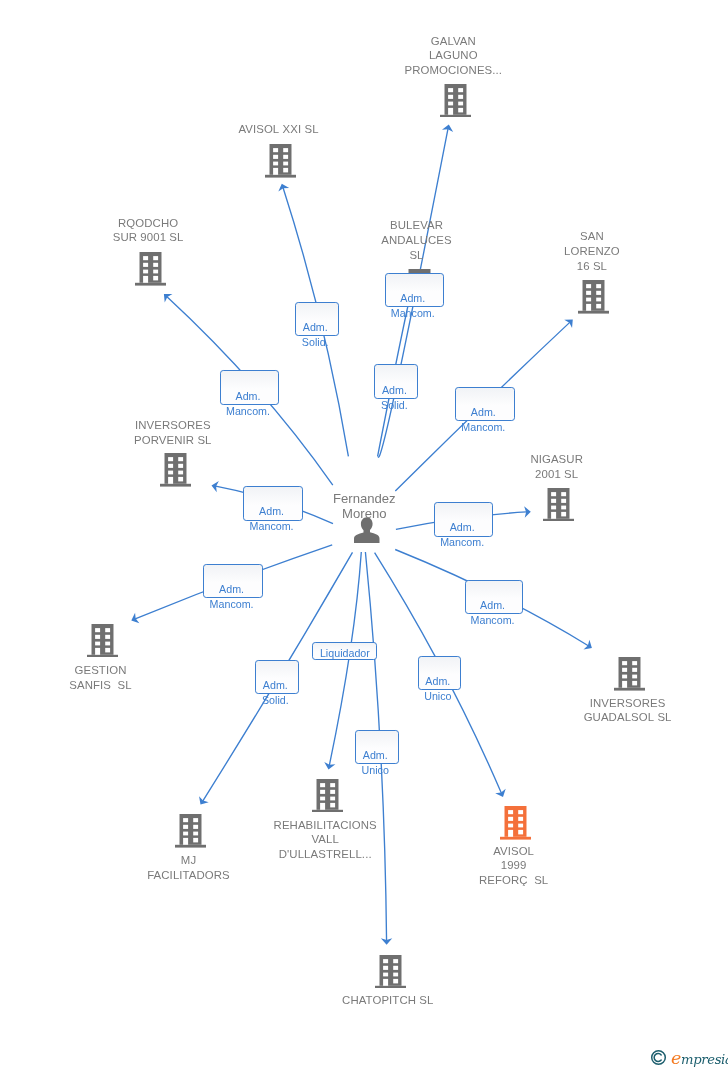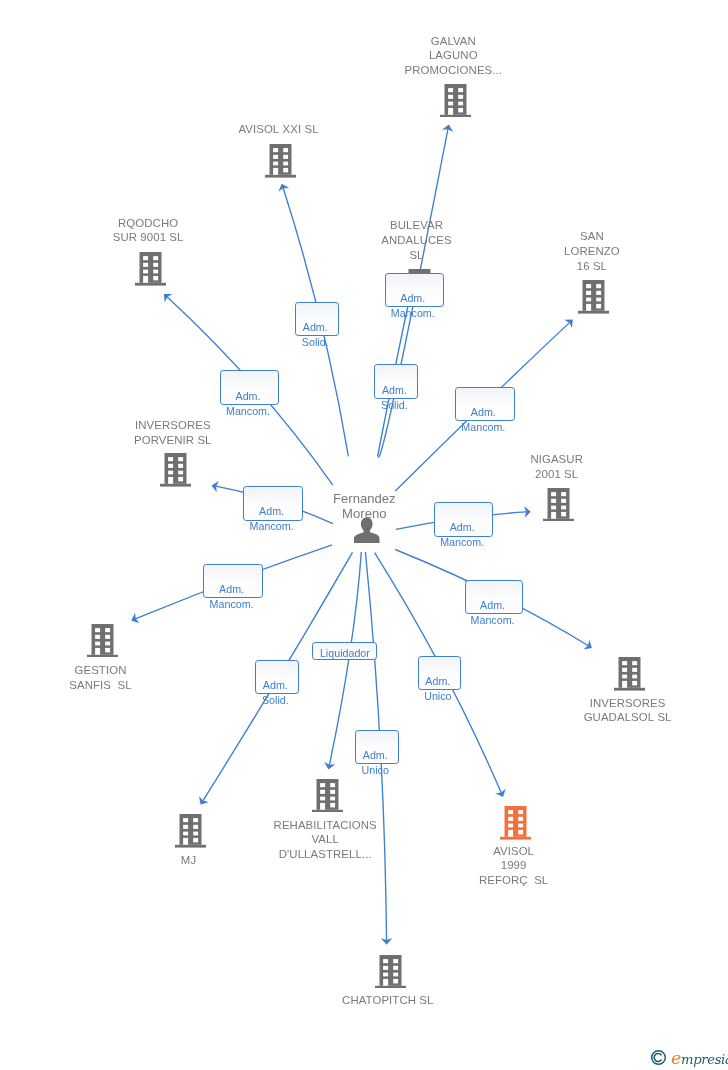--- a/index.html
+++ b/index.html
@@ -336,20 +336,21 @@
       <rect x="8.1" y="10.8" width="5" height="4.1"></rect>
       <rect x="18.2" y="10.8" width="4.9" height="4.1"></rect>
       <rect x="8.1" y="17.6" width="5" height="3.8"></rect>
       <rect x="18.2" y="17.6" width="4.9" height="3.8"></rect>
       <rect x="8.1" y="23.9" width="5" height="6.9"></rect>
       <rect x="18.2" y="23.9" width="4.9" height="4.5"></rect>
     </g>
   </svg></div>
         <div class="nlabel" style="left: 28.5px; width: 320px; top: 853.3px;">
           <div>MJ</div>
+          <div>FACILITADORS</div>
         </div>
       </div>
       <div class="node">
         <div class="ico" style="left: 374.6px; top: 954.5px;"><svg width="31" height="33.6" viewBox="0 0 31 33.6">
     <path fill="#6f6f6f" d="M4.5 0 h22 v30.8 h-22 z"></path>
     <rect x="0" y="30.8" width="31" height="2.8" fill="#6f6f6f"></rect>
     <g fill="#ffffff">
       <rect x="8.1" y="4.1" width="5" height="4.1"></rect>
       <rect x="18.2" y="4.1" width="4.9" height="4.1"></rect>
       <rect x="8.1" y="10.8" width="5" height="4.1"></rect>

